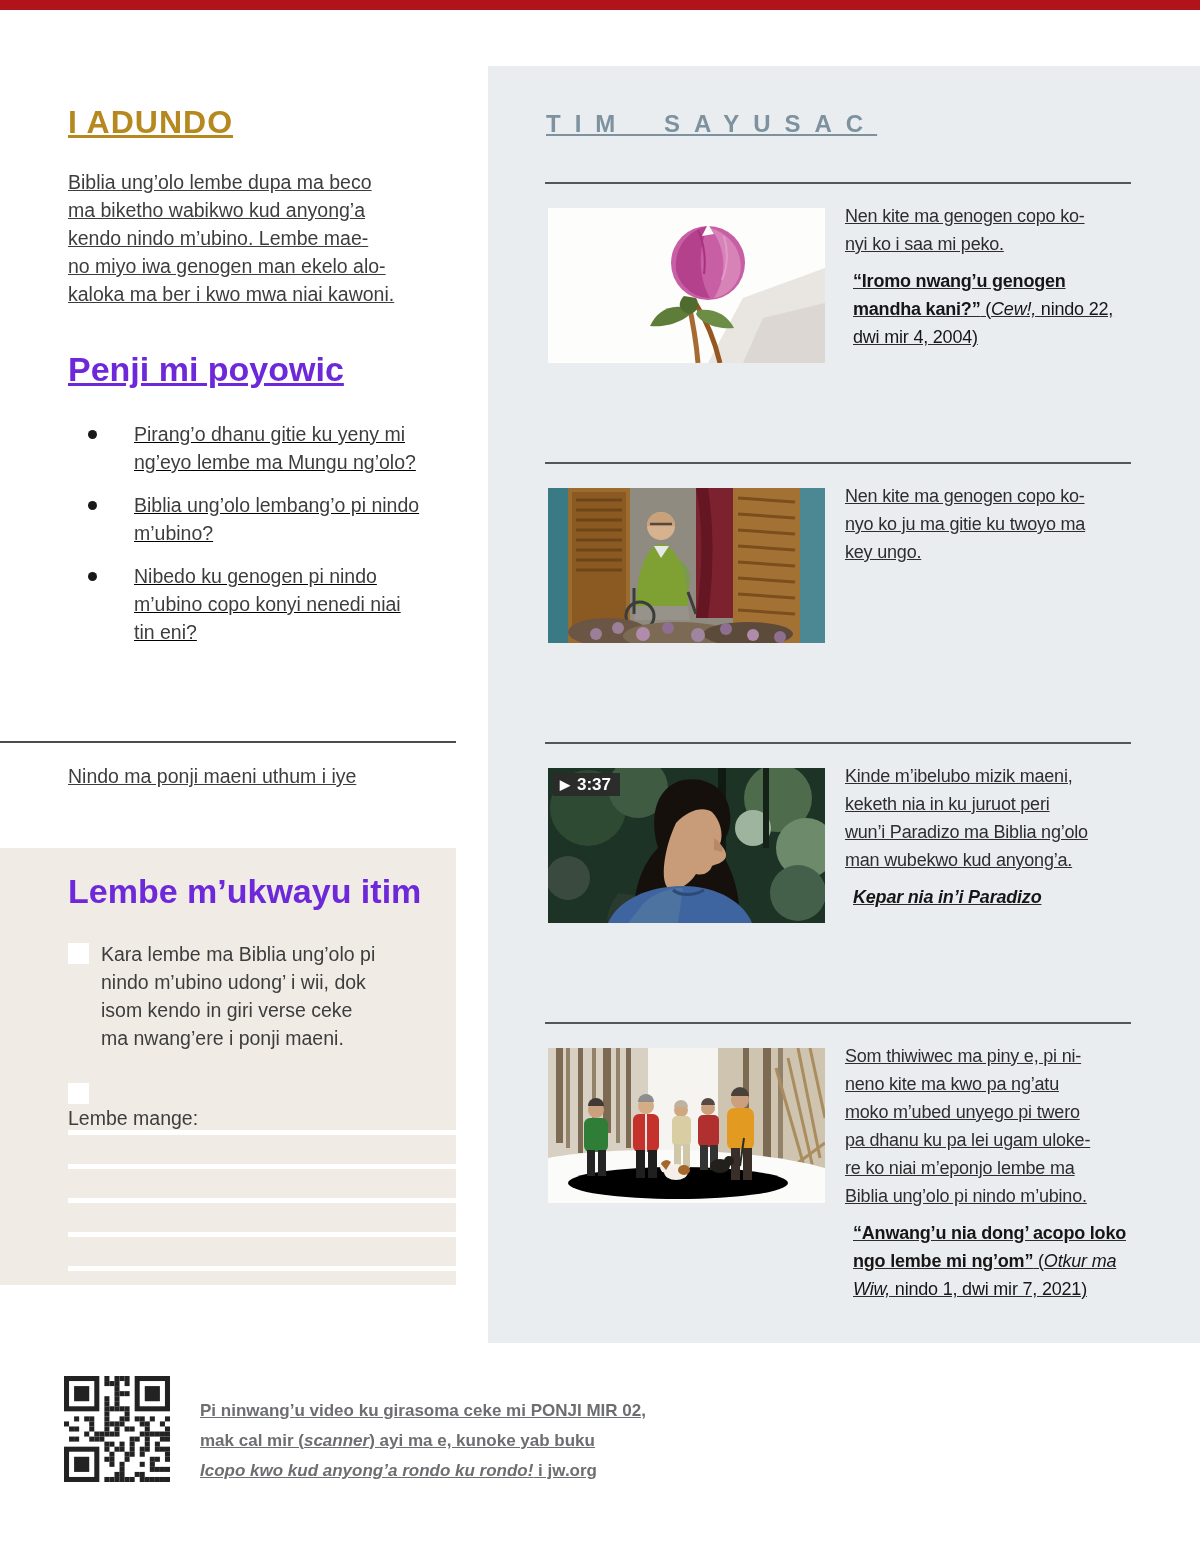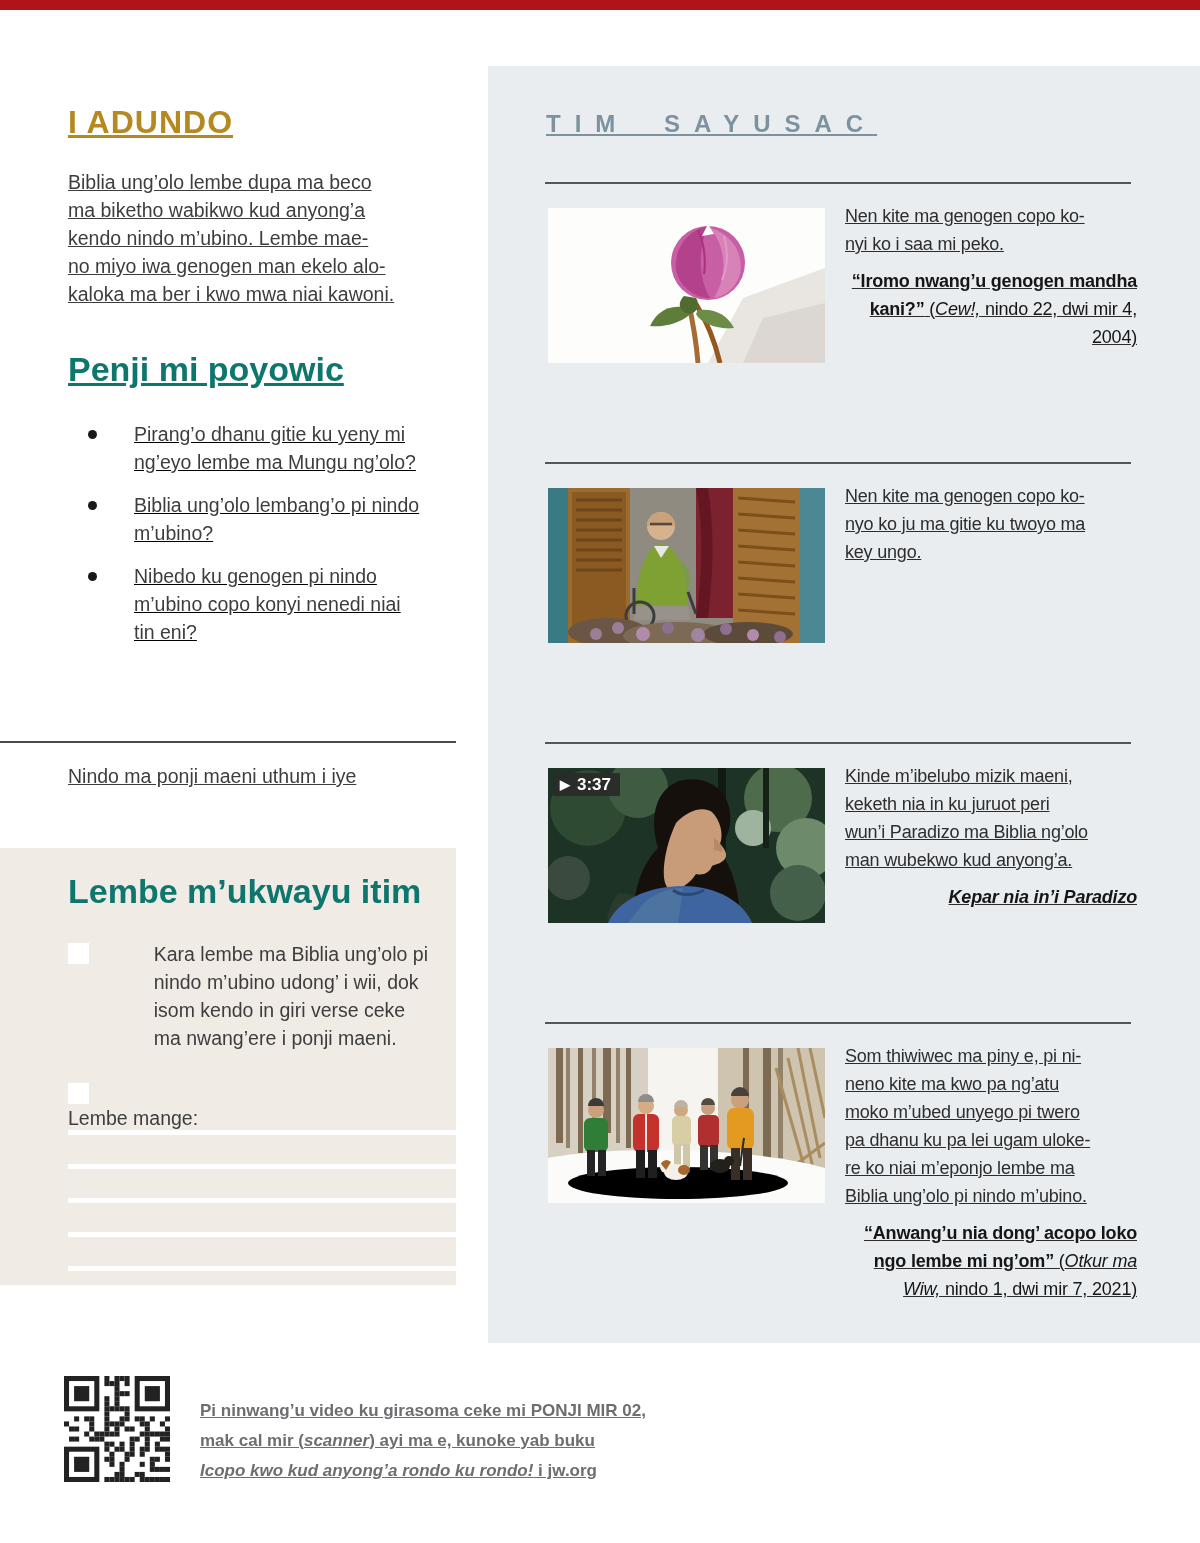--- a/index.html
+++ b/index.html
@@ -7,43 +7,43 @@
         font-family:"Liberation Sans",sans-serif;overflow:hidden;}
   .abs{position:absolute;text-decoration:underline;}
 
   .topbar{left:0;top:0;width:1200px;height:10px;background:#b1131a;}
 
   
   .gold-title{left:68px;top:104px;font-size:32px;font-weight:800;color:#b5891f;
               letter-spacing:1px;margin:0;}
   .body-text{font-size:19.5px;line-height:28px;color:#3d3d3d;}
   .intro{left:68px;top:168px;width:410px;}
-  .sec-title{font-size:34px;font-weight:700;color:#0f766e;margin:0;}
+  .sec-title{font-size:34px;font-weight:700;color:#6d28d9;margin:0;}
   .penji{left:68px;top:350px;}
   .bullets{left:88px;top:420px;width:390px;}
   .bullet-row{display:flex;margin-bottom:15px;gap:19px;}
   .dot{width:9px;height:9px;border-radius:50%;background:#191919;margin:10px 18px 0 0;flex:0 0 auto;}
   .rule{left:0;top:741px;width:456px;height:2px;background:#4c4c4c;}
   .note{left:68px;top:762px;width:390px;}
 
   .homework{left:0;top:848px;width:456px;height:437px;background:#f1ebe6;}
   .hw-title{position:absolute;left:68px;top:24px;}
-  .hw-row{position:absolute;display:flex;justify-content:space-between;}
+  .hw-row{position:absolute;display:flex;}
   .checkbox{width:21px;height:21px;background:#ffffff;flex:0 0 auto;margin-right:12px;margin-top:3px;}
   .wline{position:absolute;left:68px;width:388px;height:5px;background:#ffffff;}
 
   
   .panel{left:488px;top:66px;width:712px;height:1277px;background:#e9edf0;}
   .tim{left:546px;top:110px;font-size:24px;font-weight:700;color:#7d929e;
        letter-spacing:14px;word-spacing:14px;margin:0;}
   .sep{left:545px;width:586px;height:2px;background:#55565a;}
   .item-img{left:548px;width:277px;height:155px;overflow:hidden;}
   .item-img svg{display:block;}
   .item-text{left:845px;width:292px;font-size:18px;line-height:28px;color:#2d2d2d;letter-spacing:-0.2px;}
-  .quote{margin:9px 0 0 0;color:#161616;text-align:right;}
+  .quote{margin:9px 0 0 8px;color:#161616;}
   .quote b{font-weight:700;}
   .quote .bi{font-weight:700;font-style:italic;}
   .badge{position:absolute;left:5px;top:5px;background:rgba(42,42,42,0.93);color:#fff;
          font-size:17px;font-weight:700;padding:3px 9px 3px 7px;display:flex;align-items:center;gap:7px;line-height:1;}
   .badge .tri{font-size:13px;}
 
   
   .qr-box{left:64px;top:1376px;width:106px;height:106px;}
   .footer-text{left:200px;top:1396px;width:520px;font-size:17px;line-height:30px;
                font-weight:700;color:#6d6e71;}

